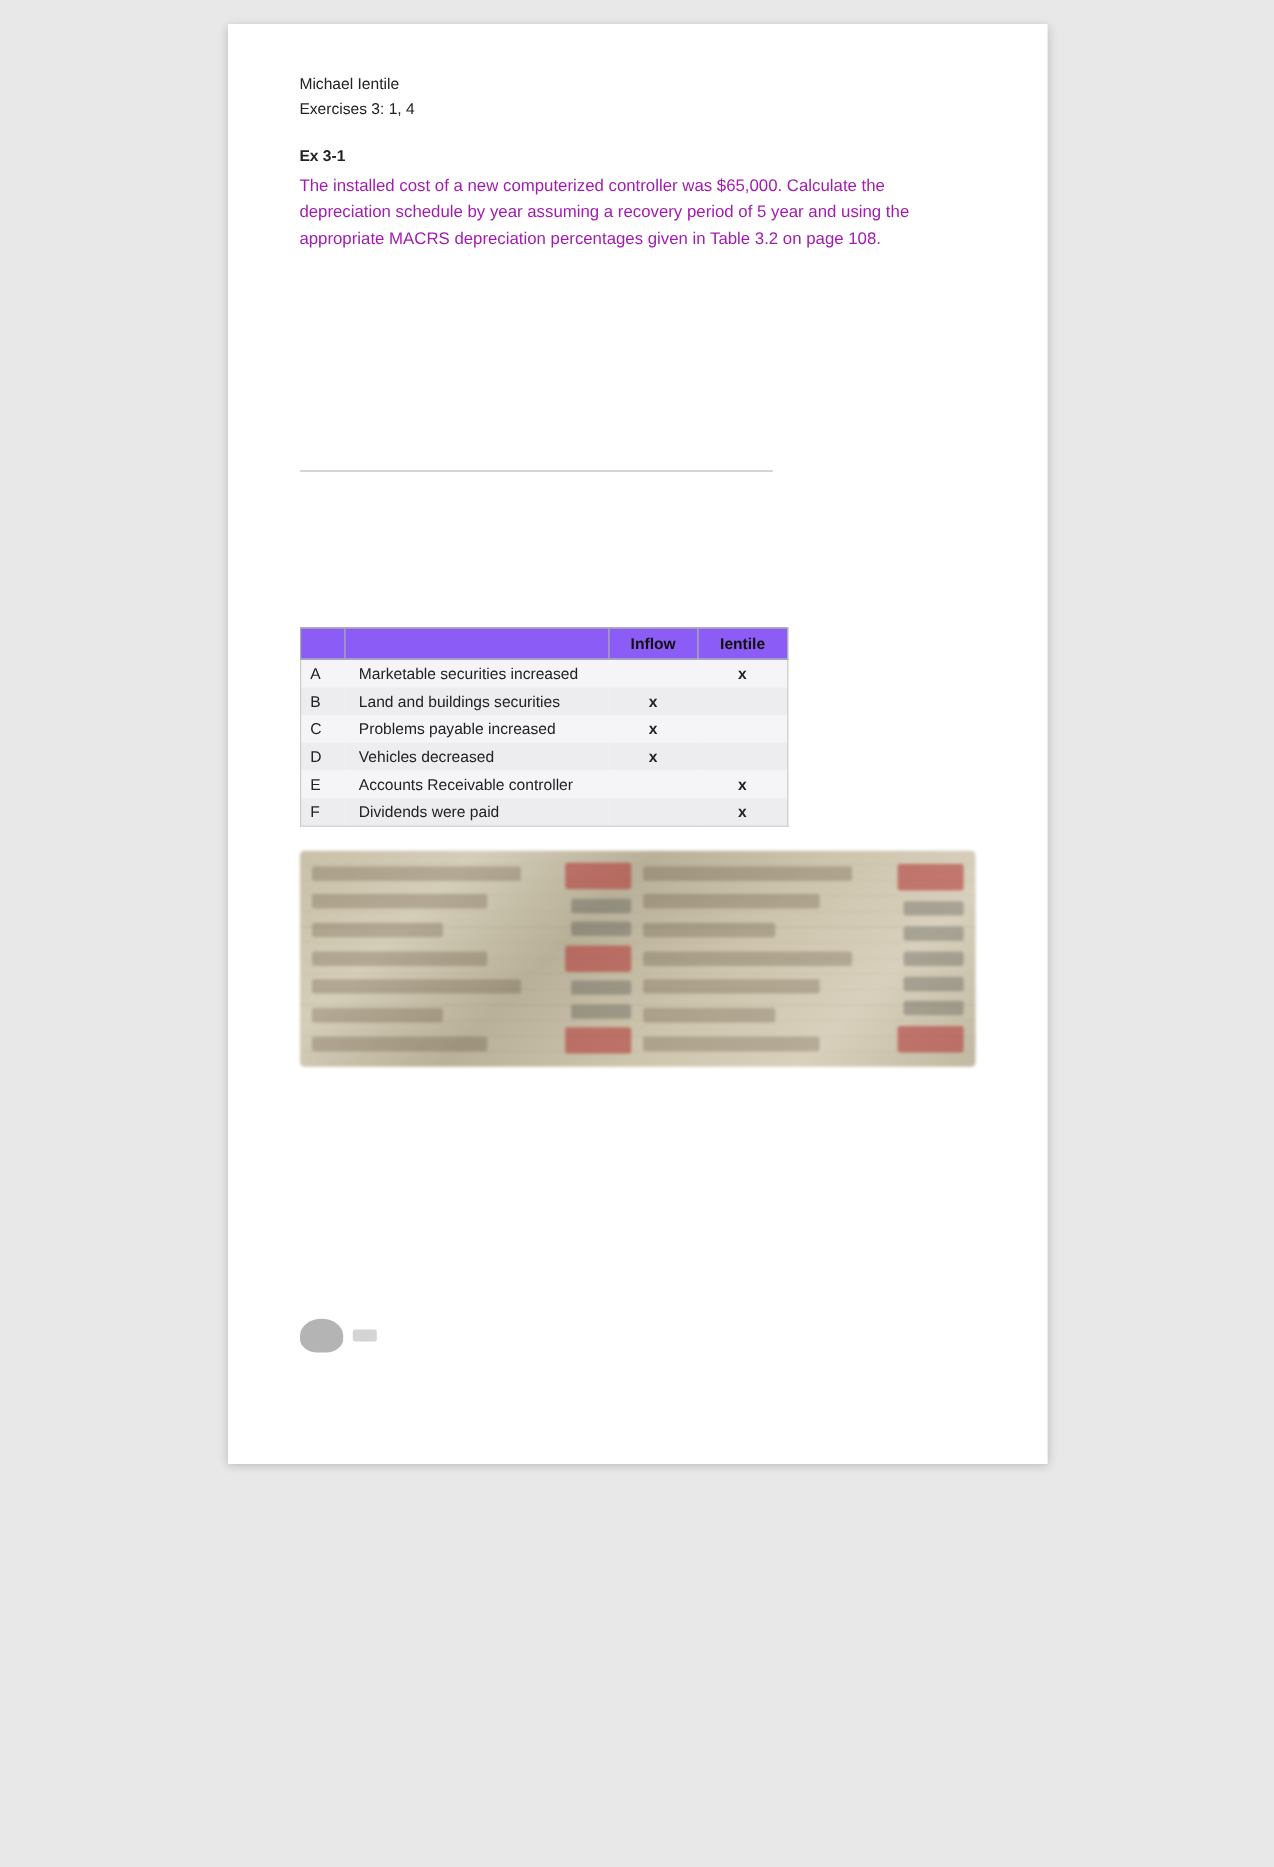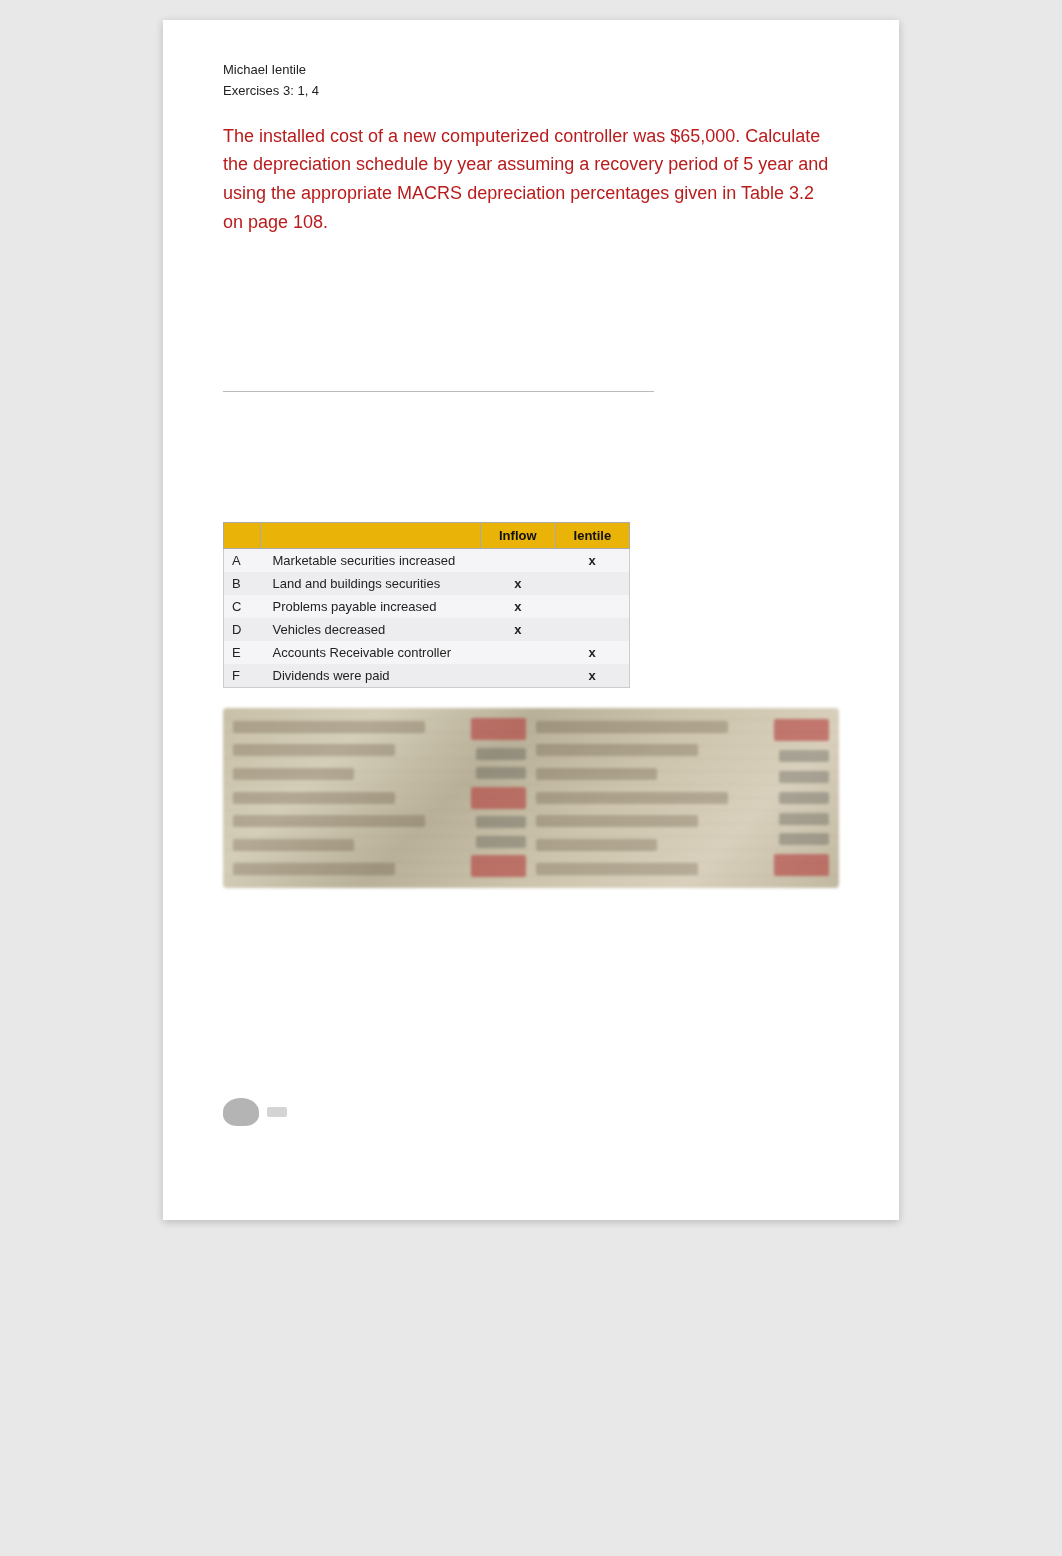--- a/index.html
+++ b/index.html
@@ -11,21 +11,21 @@
     body {
       background: #e8e8e8;
       display: flex;
       justify-content: center;
       padding: 20px;
       font-family: Arial, sans-serif;
     }
 
     .page {
       background: #ffffff;
-      width: 736px;
+      width: 683px;
       min-height: 1200px;
       padding: 40px 60px;
       position: relative;
       box-shadow: 0 2px 8px rgba(0,0,0,0.2);
     }
 
     .header-info {
       font-size: 13px;
       line-height: 1.6;
       color: #222;
@@ -34,24 +34,24 @@
 
     .section-title {
       font-size: 13px;
       font-weight: bold;
       color: #222;
       margin-bottom: 6px;
       margin-top: 10px;
     }
 
     .section-body {
-      font-size: 18px;
+      font-size: 14px;
       line-height: 1.6;
-      color: #b91c1c;
-      margin-bottom: 4px;
+      color: #a21caf;
+      margin-bottom: 32px;
     }
 
     .divider {
       border: none;
       border-top: 1.5px solid #bbb;
       margin: 30px 0 20px 0;
       width: 70%;
     }
 
     .table-section {
@@ -60,21 +60,21 @@
 
     .cash-flow-table {
       border-collapse: collapse;
       font-size: 13px;
       background: #f5f5f5;
       min-width: 400px;
       border: 1px solid #ccc;
     }
 
     .cash-flow-table th {
-      background: #eab308;
+      background: #8b5cf6;
       color: #111;
       padding: 5px 18px;
       font-weight: bold;
       border: 1px solid #aaa;
       text-align: center;
     }
 
     .cash-flow-table td {
       padding: 4px 12px;
       border: none;
@@ -200,20 +200,21 @@
 <body>
 
 <div class="page">
 
   <div class="header-info">
     <div>Michael Ientile</div>
     <div>Exercises 3: 1, 4</div>
   </div>
 
   <div>
+    <div class="section-title">Ex 3-1</div>
     <div class="section-body">The installed cost of a new computerized controller was $65,000. Calculate the depreciation schedule by year assuming a recovery period of 5 year and using the appropriate MACRS depreciation percentages given in Table 3.2 on page 108.</div>
   </div>
 
   <div class="large-spacer"></div>
   <div class="large-spacer"></div>
 
   <hr class="divider">
 
   <div class="spacer"></div>
   <div class="spacer"></div>

